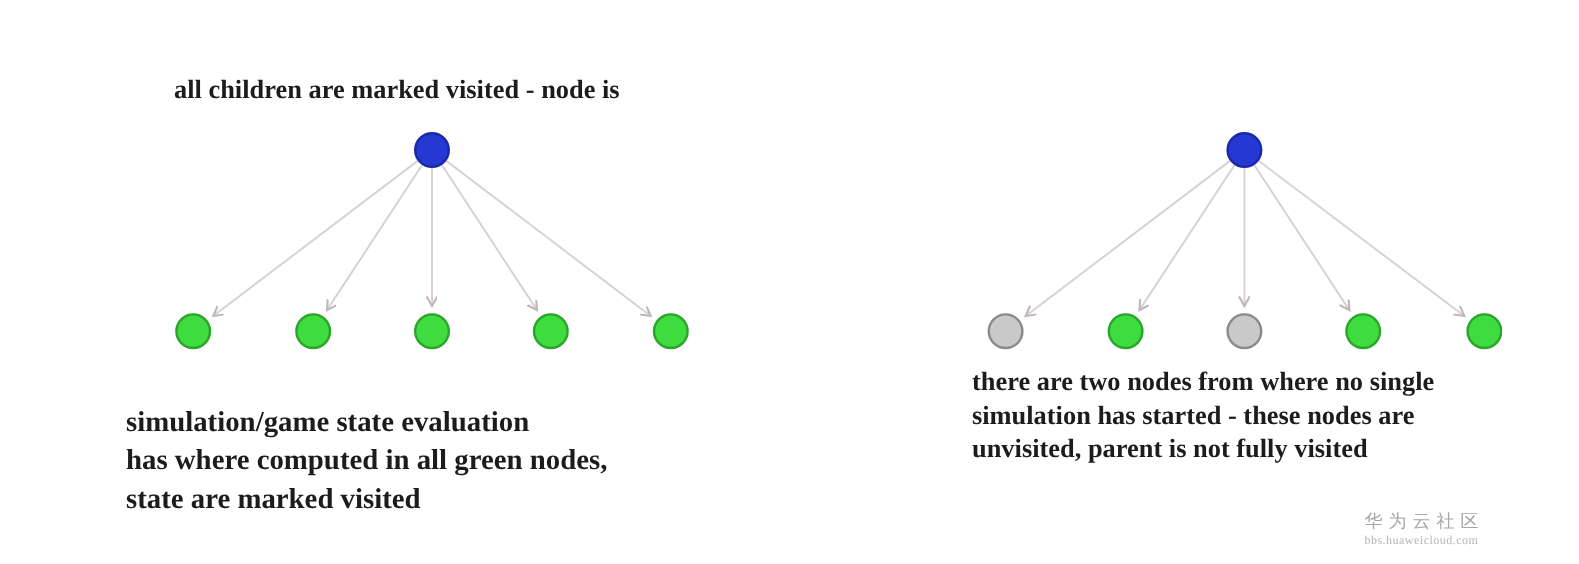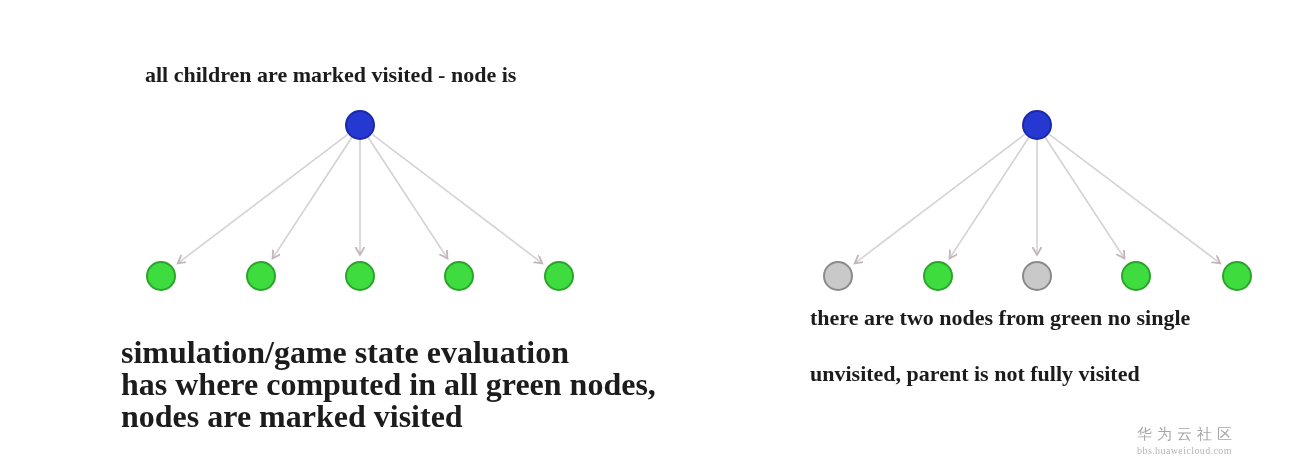--- a/index.html
+++ b/index.html
@@ -19,22 +19,22 @@
     position: absolute;
     font-weight: bold;
     color: #1c1c1c;
     white-space: nowrap;
   }
   .caption-left-top {
     left: 145px; top: 61px;
     font-size: 22px; line-height: 28px;
   }
   .caption-left-bottom {
-    left: 121px; top: 336px;
-    font-size: 32px; line-height: 32px;
+    left: 105px; top: 336px;
+    font-size: 24px; line-height: 32px;
   }
   .caption-right-bottom {
     left: 810px; top: 304px;
     font-size: 22px; line-height: 28px;
   }
   .watermark {
     position: absolute;
     right: 20px; top: 425px;
     text-align: right;
     user-select: none;
@@ -93,26 +93,26 @@
       </g>
     </svg>
 
   <div class="caption caption-left-top">
     <span>all children are marked visited - node is</span><br>
   </div>
 
   <div class="caption caption-left-bottom">
     <span>simulation/game state evaluation</span><br>
     <span>has where computed in all green nodes,</span><br>
-    <span>nodes are marked visited</span>
+    <span>state are marked visited</span>
   </div>
 
   <div class="caption caption-right-bottom">
-    <span>there are two nodes from green no single</span><br>
-    <br>
+    <span>there are two nodes from where no single</span><br>
+    <span>simulation has started - these nodes are</span><br>
     <span>unvisited, parent is not fully visited</span>
   </div>
 
   <div class="watermark">
     <div class="watermark-title">华为云社区</div>
     <div class="watermark-url">bbs.huaweicloud.com</div>
   </div>
 
 </div>
 

